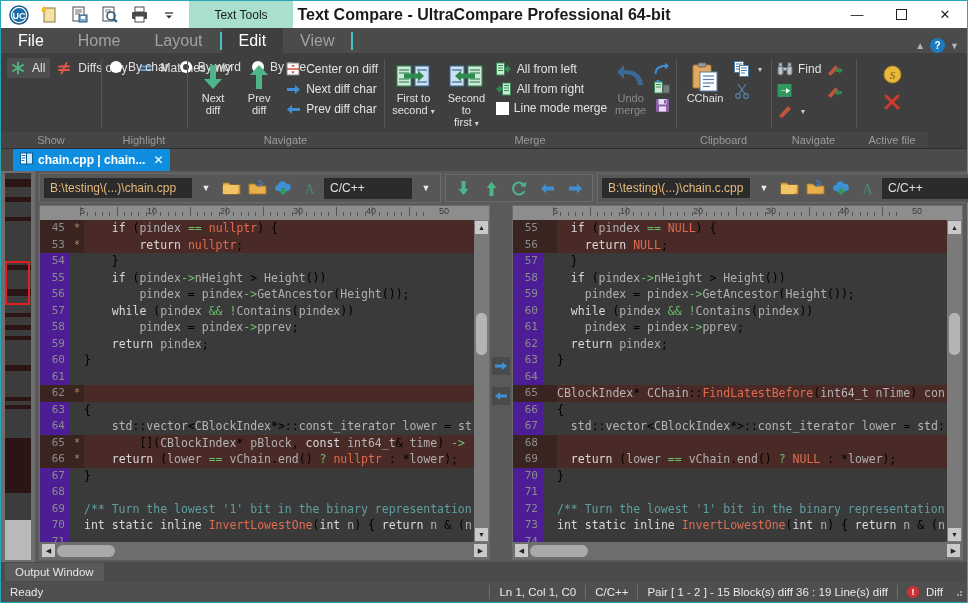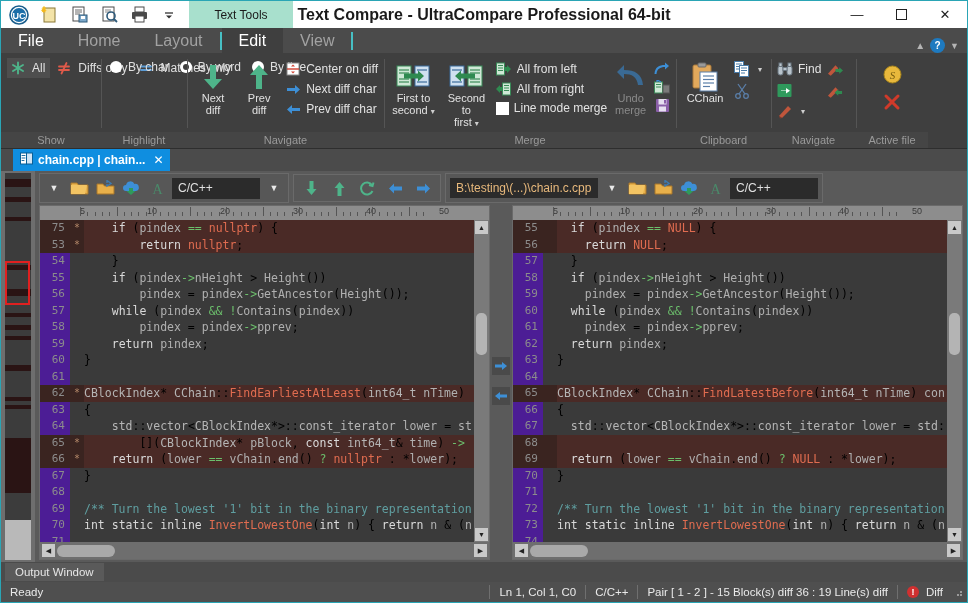--- a/index.html
+++ b/index.html
@@ -727,20 +727,21 @@
         <div class="mm-band" style="top:265px;height:55px;"></div>
         <div class="mm-view" style="top:88px;height:44px;"></div>
         <div class="mm-bottom" style="height:40px;"></div>
       </div>
     </div>
 
     <div class="panes">
 
       <div class="pathbar">
         <div class="pb-section">
+          <div class="pathinput">B:\testing\(...)\chain.cpp</div>
           <div class="ddbtn">▼</div>
           <div class="pb-icon">
             <svg width="19" height="16" viewBox="0 0 19 16">
                 <path d="M1 3h6l1.5 2H18v9H1z" fill="#e8b04a" stroke="#a8772a"></path>
                 <path d="M1 5h16l-2 9H1z" fill="#f3c463"></path>
               </svg>
           </div>
           <div class="pb-icon">
             <svg width="19" height="16" viewBox="0 0 19 16">
                 <path d="M1 4h6l1.5 2H18v8H1z" fill="#e8b04a" stroke="#a8772a"></path>
@@ -880,31 +881,31 @@
               <span class="tick" style="left: 339.3px;"></span>
               <span class="tick" style="left: 346.6px;"></span>
               <span class="tick" style="left: 353.9px;"></span>
               <span class="tick" style="left: 361.2px;"></span>
               <span class="tick maj" style="left: 368.5px;"></span>
               <span class="tick" style="left: 375.8px;"></span>
               <span class="tick" style="left: 383.1px;"></span>
             </div>
           <div class="codewrap">
             <div class="code" id="left-code">
-                <div class="cline diff"><div class="gutter">75</div><div class="mark">*</div><div class="ctxt">    <span class="tok-kw">if</span> (<span class="tok-id">pindex</span> <span class="tok-op">==</span> <span class="tok-null">nullptr</span>) {</div></div>
+                <div class="cline diff"><div class="gutter">45</div><div class="mark">*</div><div class="ctxt">    <span class="tok-kw">if</span> (<span class="tok-id">pindex</span> <span class="tok-op">==</span> <span class="tok-null">nullptr</span>) {</div></div>
                 <div class="cline diff"><div class="gutter">53</div><div class="mark">*</div><div class="ctxt">        <span class="tok-kw">return</span> <span class="tok-null">nullptr</span>;</div></div>
                 <div class="cline"><div class="gutter">54</div><div class="mark"></div><div class="ctxt">    }</div></div>
                 <div class="cline"><div class="gutter">55</div><div class="mark"></div><div class="ctxt">    <span class="tok-kw">if</span> (<span class="tok-id">pindex</span><span class="tok-op">-&gt;</span><span class="tok-id">nHeight</span> &gt; <span class="tok-id">Height</span>())</div></div>
                 <div class="cline"><div class="gutter">56</div><div class="mark"></div><div class="ctxt">        <span class="tok-id">pindex</span> = <span class="tok-id">pindex</span><span class="tok-op">-&gt;</span><span class="tok-id">GetAncestor</span>(<span class="tok-id">Height</span>());</div></div>
                 <div class="cline"><div class="gutter">57</div><div class="mark"></div><div class="ctxt">    <span class="tok-kw">while</span> (<span class="tok-id">pindex</span> <span class="tok-op">&amp;&amp;</span> <span class="tok-op">!</span><span class="tok-id">Contains</span>(<span class="tok-id">pindex</span>))</div></div>
                 <div class="cline"><div class="gutter">58</div><div class="mark"></div><div class="ctxt">        <span class="tok-id">pindex</span> = <span class="tok-id">pindex</span><span class="tok-op">-&gt;</span><span class="tok-id">pprev</span>;</div></div>
                 <div class="cline"><div class="gutter">59</div><div class="mark"></div><div class="ctxt">    <span class="tok-kw">return</span> <span class="tok-id">pindex</span>;</div></div>
                 <div class="cline"><div class="gutter">60</div><div class="mark"></div><div class="ctxt">}</div></div>
                 <div class="cline"><div class="gutter">61</div><div class="mark"></div><div class="ctxt"></div></div>
-                <div class="cline diff"><div class="gutter">62</div><div class="mark">*</div><div class="ctxt"><span class="tok-type">CBlockIndex</span>* <span class="tok-type">CChain</span>::<span class="tok-fn">FindEarliestAtLeast</span>(<span class="tok-type">int64_t</span> <span class="tok-id">nTime</span>)</div></div>
+                <div class="cline diff"><div class="gutter">62</div><div class="mark">*</div></div>
                 <div class="cline"><div class="gutter">63</div><div class="mark"></div><div class="ctxt">{</div></div>
                 <div class="cline"><div class="gutter">64</div><div class="mark"></div><div class="ctxt">    <span class="tok-type">std</span>::<span class="tok-type">vector</span>&lt;<span class="tok-type">CBlockIndex</span>*&gt;::<span class="tok-type">const_iterator</span> <span class="tok-id">lower</span> = <span class="tok-id">st</span></div></div>
                 <div class="cline diff"><div class="gutter">65</div><div class="mark">*</div><div class="ctxt">        [](<span class="tok-type">CBlockIndex</span>* <span class="tok-id">pBlock</span>, <span class="tok-kw">const</span> <span class="tok-type">int64_t</span>&amp; <span class="tok-id">time</span>) <span class="tok-op">-&gt;</span></div></div>
                 <div class="cline diff"><div class="gutter">66</div><div class="mark">*</div><div class="ctxt">    <span class="tok-kw">return</span> (<span class="tok-id">lower</span> <span class="tok-op">==</span> <span class="tok-id">vChain</span>.<span class="tok-id">end</span>() <span class="tok-op">?</span> <span class="tok-null">nullptr</span> : *<span class="tok-id">lower</span>);</div></div>
                 <div class="cline"><div class="gutter">67</div><div class="mark"></div><div class="ctxt">}</div></div>
                 <div class="cline"><div class="gutter">68</div><div class="mark"></div><div class="ctxt"></div></div>
                 <div class="cline"><div class="gutter">69</div><div class="mark"></div><div class="ctxt"><span class="tok-cmt">/** Turn the lowest '1' bit in the binary representation</span></div></div>
                 <div class="cline"><div class="gutter">70</div><div class="mark"></div><div class="ctxt"><span class="tok-kw">int</span> <span class="tok-kw">static</span> <span class="tok-kw">inline</span> <span class="tok-fn">InvertLowestOne</span>(<span class="tok-kw">int</span> <span class="tok-id">n</span>) { <span class="tok-kw">return</span> <span class="tok-id">n</span> &amp; (<span class="tok-id">n</span></div></div>
                 <div class="cline"><div class="gutter">71</div><div class="mark"></div><div class="ctxt"></div></div>
               </div>

